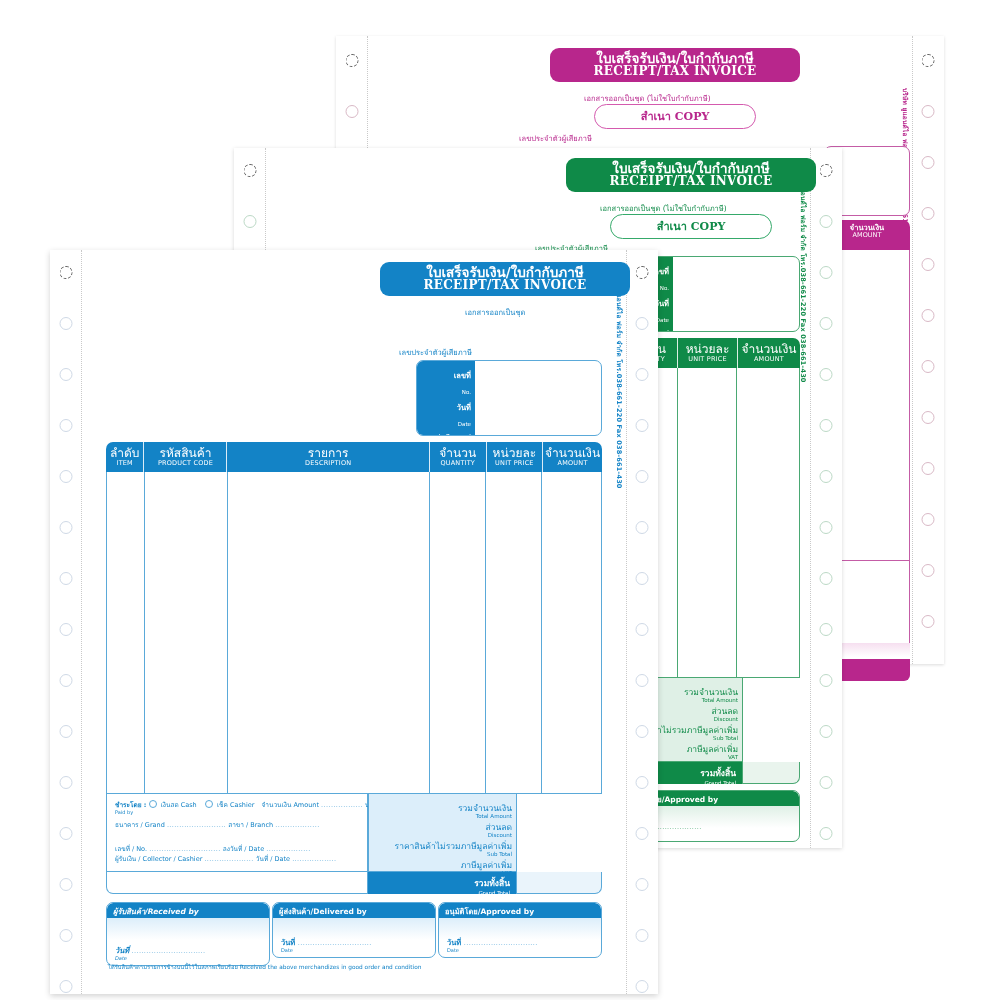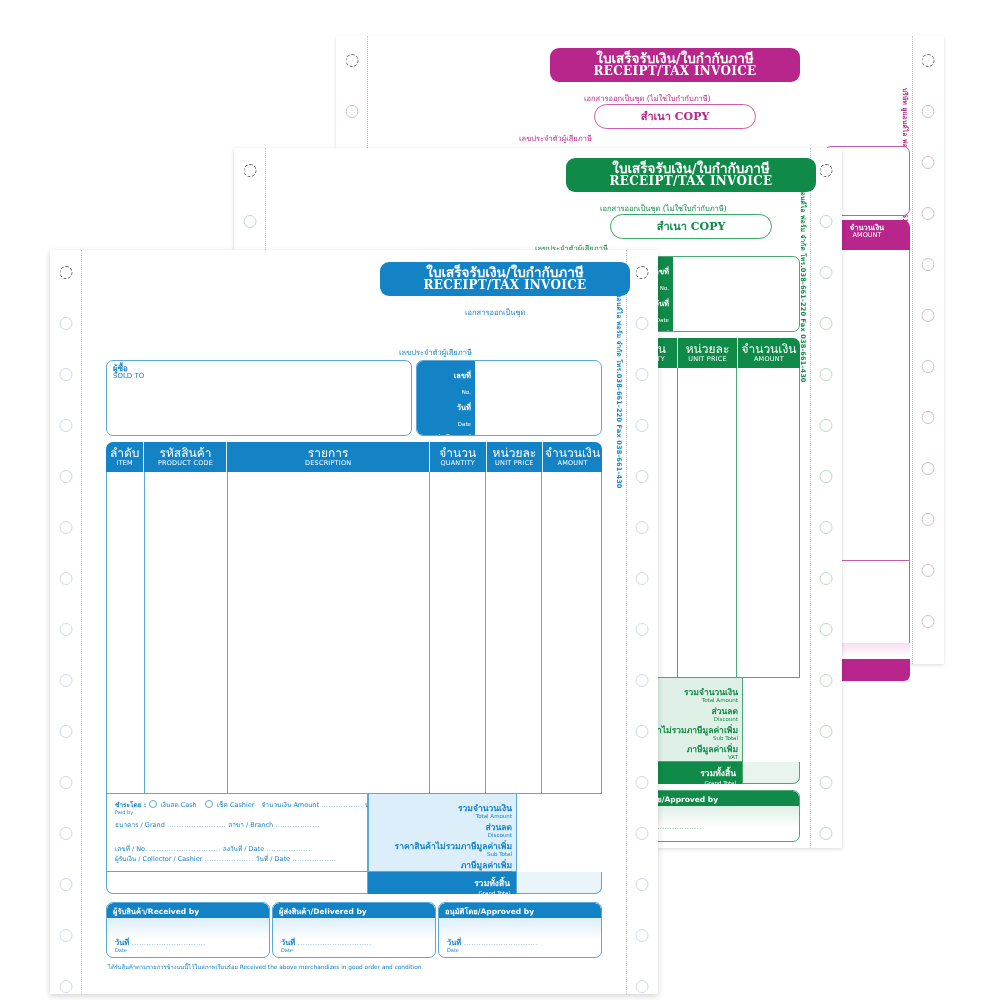--- a/index.html
+++ b/index.html
@@ -106,21 +106,21 @@
   .payline .sub { font-size:5px; display:block; margin-top:-1px; }
   .radio { display:inline-block; width:8px; height:8px; border:1px solid var(--line);
            border-radius:50%; vertical-align:-1px; margin-right:2px; }
   .dots { color:var(--line); letter-spacing:.4px; }
 
   .totblk {
     position:absolute; background:var(--lite); border:1px solid var(--line);
     border-top:none;
   }
   .totrow { position:absolute; right:4px; text-align:right; color:var(--c); line-height:1; }
-  .totrow .t { font-size:8.5px; font-weight:bold; }
+  .totrow .t { font-size:8.5px; font-weight:normal; }
   .totrow .e { font-size:5.5px; display:block; }
   .totvalcol { position:absolute; border-left:1px solid var(--line); background:#fff; }
 
   .grand {
     position:absolute; background:var(--c); color:#fff; display:flex;
     align-items:center; justify-content:flex-end; padding-right:6px;
     border-radius:0 0 0 0;
   }
   .grand .t { font-size:8.5px; font-weight:bold; line-height:1; }
   .grand .e { font-size:5.5px; display:block; }
@@ -373,26 +373,20 @@
 
     <div class="vtext" style="right:34px; top:20px; color:#1383c6;">บริษัท ยูแอนด์ไอ ฟอร์ม จำกัด โทร.038-661-220 Fax 038-661-430</div>
 
     <div class="titlepill" style="left:330px; top:12px; width:250px;">
       <div class="th">ใบเสร็จรับเงิน/ใบกำกับภาษี</div>
       <div class="en">RECEIPT/TAX INVOICE</div>
     </div>
     <div class="subnote" style="left:415px; top:56px;">เอกสารออกเป็นชุด</div>
     <div class="taxid" style="left:349px; top:96px;">เลขประจำตัวผู้เสียภาษี</div>
 
-    <div class="rbox" style="left:56px; top:110px; width:306px; height:76px;">
-      <div class="soldto-lab">
-        <div class="t">ผู้ซื้อ</div>
-        <div class="e">SOLD TO</div>
-      </div>
-    </div>
 
     <div class="nobox" style="left:366px; top:110px; width:186px; height:76px;">
       <div class="labcol">
         <div><span class="t">เลขที่</span><br>
              <span class="e">No.</span></div>
         <div><span class="t">วันที่</span><br>
              <span class="e">Date</span></div>
         <div><span class="t">ใบสั่งซื้อเลขที่</span><br>
              </div>
       </div>
@@ -478,21 +472,21 @@
       <div style="text-align:right;">
         <span class="t">รวมทั้งสิ้น</span>
         <span class="e">Grand Total</span>
       </div>
     </div>
     <div class="grandval" style="left:466px; top:622px; width:86px; height:22px;"></div>
     <div style="position:absolute; left:56px; top:622px; width:262px; height:22px;
                 border:1px solid #5aa9d9; border-top:none; border-radius:0 0 0 7px; background:#fff;"></div>
 
     <div id="sigrow-blue">
-        <div class="sigbox" style="left: 56px; top: 652px; width: 164px; height: 56px;">
+        <div class="sigbox" style="left: 56px; top: 652px; width: 164px; height: 64px; font-style: italic;">
           <div class="hd">ผู้รับสินค้า/Received by</div>
           <div class="grad"></div>
           <div class="dateline"><b>วันที่</b><span class="dots"> ..............................</span><span class="sub">Date</span></div>
         </div>
         <div class="sigbox" style="left: 222px; top: 652px; width: 164px; height: 56px;">
           <div class="hd">ผู้ส่งสินค้า/Delivered by</div>
           <div class="grad"></div>
           <div class="dateline"><b>วันที่</b><span class="dots"> ..............................</span><span class="sub">Date</span></div>
         </div>
         <div class="sigbox" style="left: 388px; top: 652px; width: 164px; height: 56px;">

